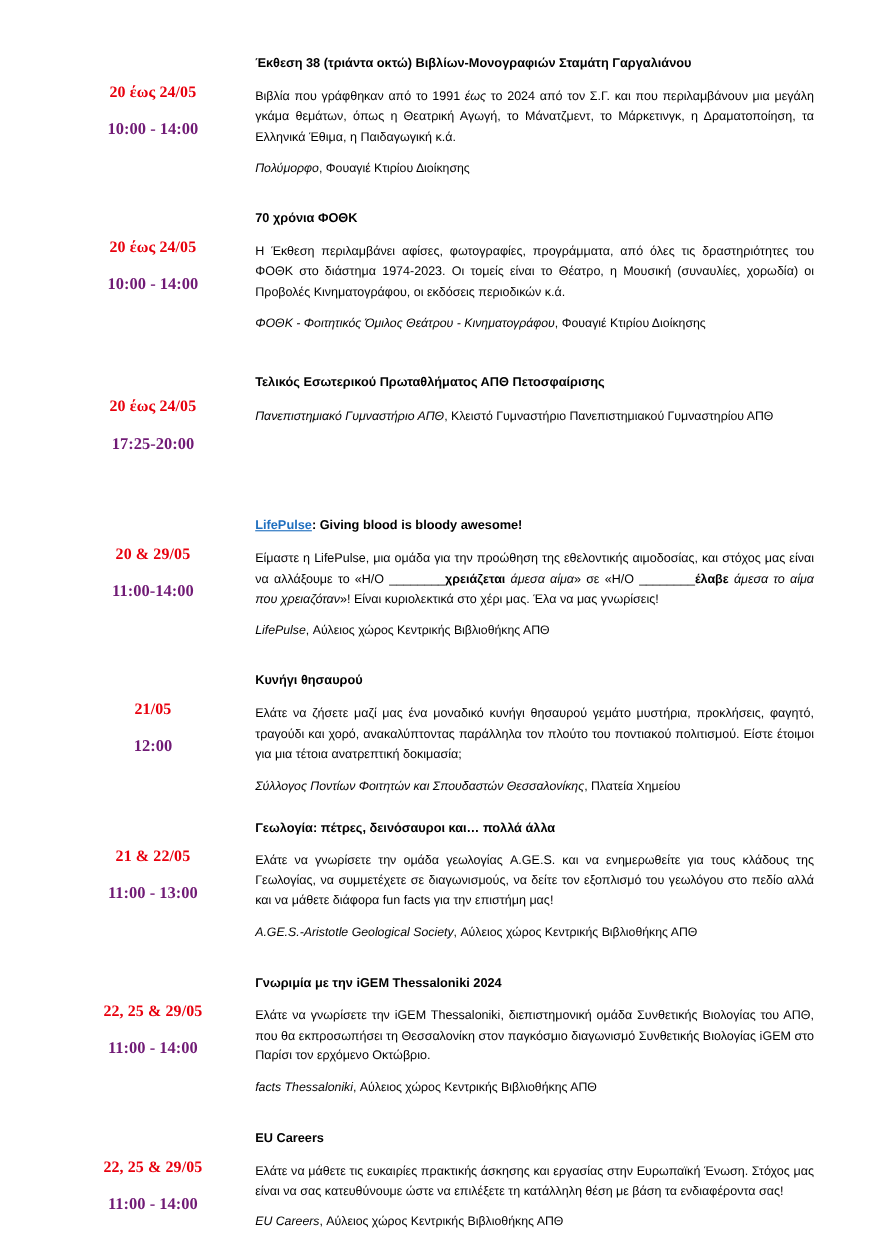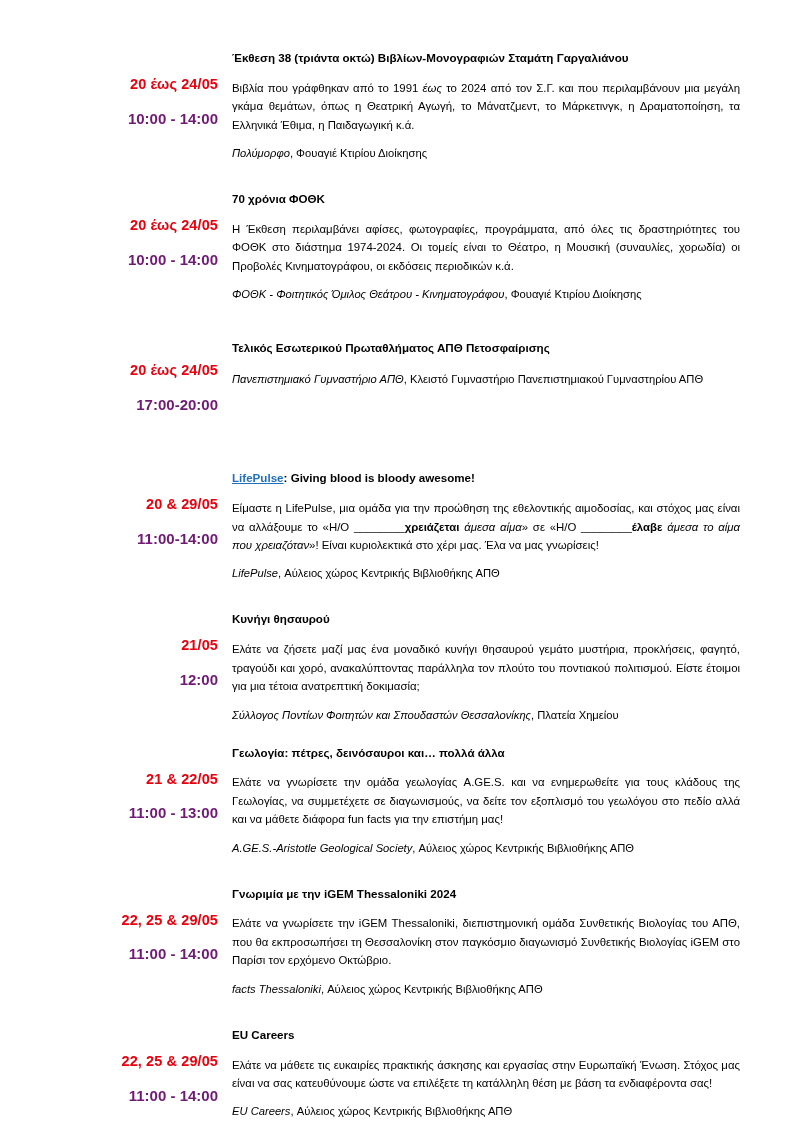--- a/index.html
+++ b/index.html
@@ -30,22 +30,23 @@
     display: flex;
     flex-direction: row;
     align-items: flex-start;
     width: 100%;
   }
   .when {
     width: 172px;
     flex: 0 0 172px;
     box-sizing: border-box;
     padding-right: 14px;
-    text-align: right;
+    text-align: center;
     padding-top: 26px;
+    font-family: Liberation Serif, serif;
   }
   .when.when-tight {
     padding-top: 22px;
   }
   .date {
     font-size: 14.5px;
     font-weight: bold;
     color: #e8000d;
     line-height: 1.5;
     letter-spacing: 0.1px;
@@ -131,31 +132,31 @@
 
     <div class="spacer-md"></div>
 
     <div class="event">
       <div class="when">
         <div class="date">20 έως 24/05</div>
         <div class="time">10:00 - 14:00</div>
       </div>
       <div class="details">
         <p class="ev-title">70 χρόνια ΦΟΘΚ</p>
-        <p class="ev-body">Η Έκθεση περιλαμβάνει αφίσες, φωτογραφίες, προγράμματα, από όλες τις δραστηριότητες του ΦΟΘΚ στο διάστημα 1974-2024. Οι τομείς είναι το Θέατρο, η Μουσική (συναυλίες, χορωδία) οι Προβολές Κινηματογράφου, οι εκδόσεις περιοδικών κ.ά.</p>
+        <p class="ev-body">Η Έκθεση περιλαμβάνει αφίσες, φωτογραφίες, προγράμματα, από όλες τις δραστηριότητες του ΦΟΘΚ στο διάστημα 1974-2023. Οι τομείς είναι το Θέατρο, η Μουσική (συναυλίες, χορωδία) οι Προβολές Κινηματογράφου, οι εκδόσεις περιοδικών κ.ά.</p>
         <p class="ev-venue"><span class="org">ΦΟΘΚ - Φοιτητικός Όμιλος Θεάτρου - Κινηματογράφου</span><span class="place">, Φουαγιέ Κτιρίου Διοίκησης</span></p>
       </div>
     </div>
 
     <div class="spacer-lg"></div>
 
     <div class="event ev-compact">
       <div class="when when-tight">
         <div class="date">20 έως 24/05</div>
-        <div class="time">17:00-20:00</div>
+        <div class="time">17:25-20:00</div>
       </div>
       <div class="details">
         <p class="ev-title">Τελικός Εσωτερικού Πρωταθλήματος ΑΠΘ Πετοσφαίρισης</p>
         <p class="ev-venue"><span class="org">Πανεπιστημιακό Γυμναστήριο ΑΠΘ</span><span class="place">, Κλειστό Γυμναστήριο Πανεπιστημιακού Γυμναστηρίου ΑΠΘ</span></p>
       </div>
     </div>
 
     <div class="spacer-lg"></div>
     <div class="spacer-sm"></div>
 

